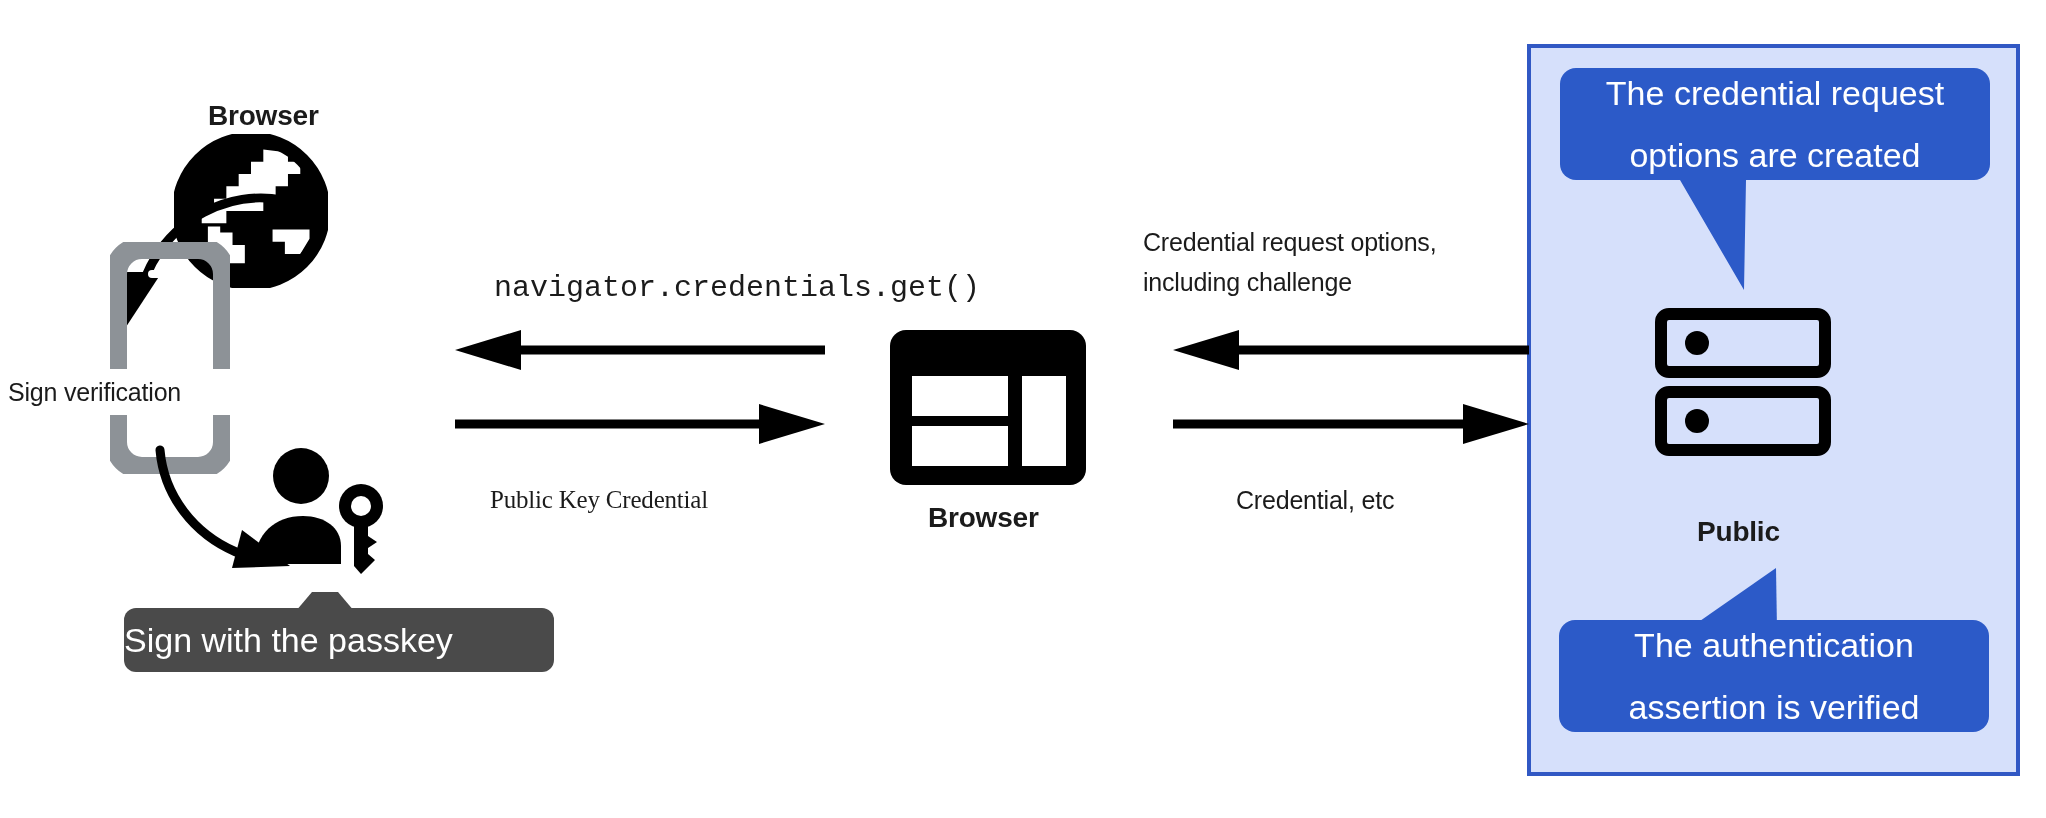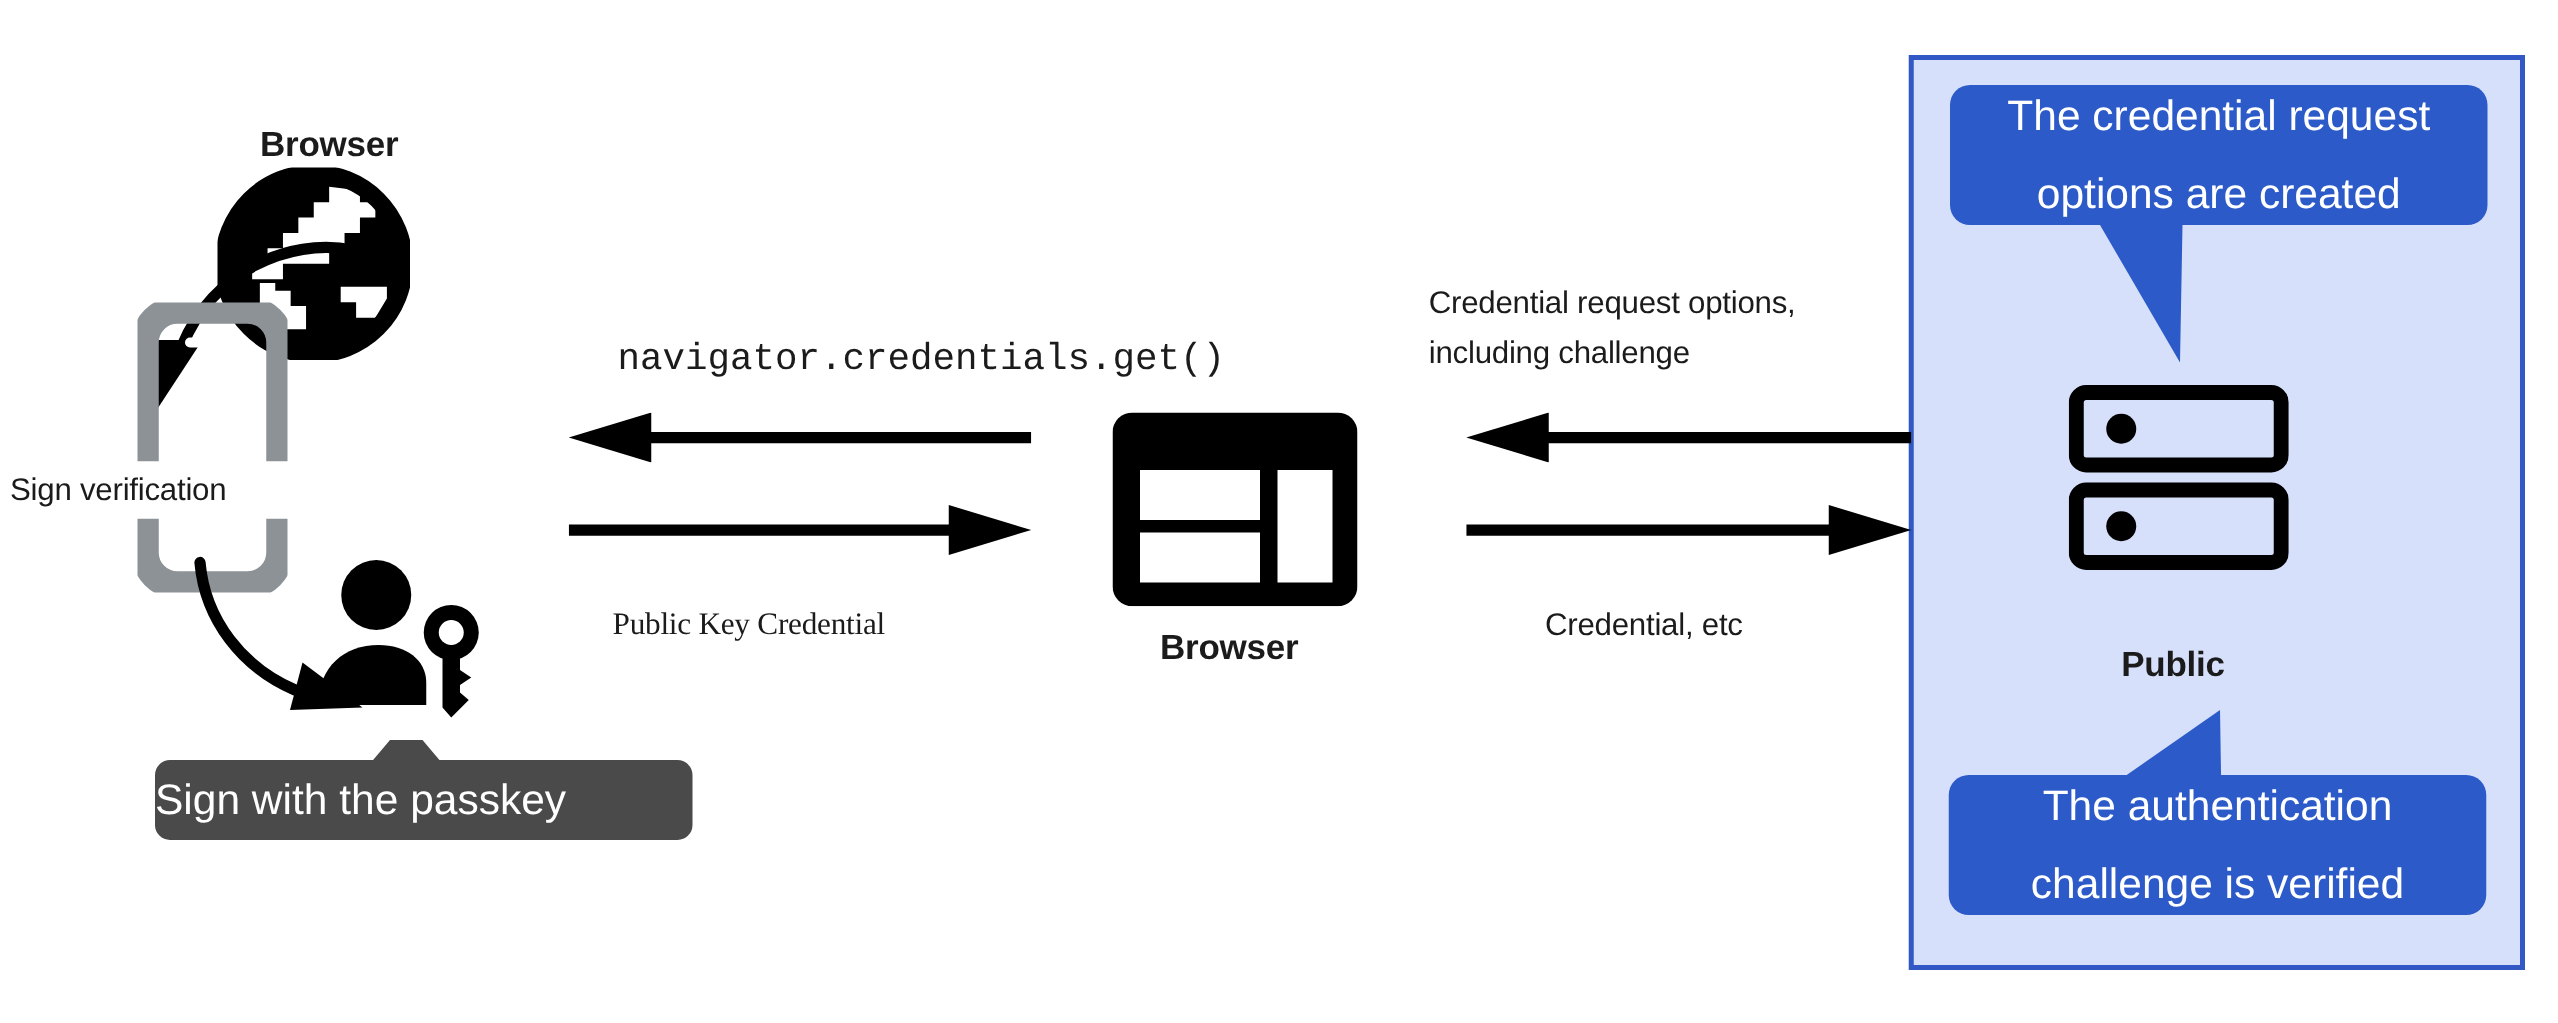--- a/index.html
+++ b/index.html
@@ -217,16 +217,16 @@
   </div>
   <div class="label bold" style="left:1697px; top:512px;">Public</div>
 
   <div class="abs" style="left:1580px; top:568px; width:230px; height:124px;">
     <svg width="230" height="124" viewBox="0 0 230 124">
       <polygon points="18,124 196,0 198,124" fill="#2c5ac8"></polygon>
     </svg>
   </div>
   <div class="callout-box" style="left:1559px; top:620px; width:430px; height:112px;">
     <span class="callout-text">The authentication
-challenge is verified</span>
+assertion is verified</span>
   </div>
 
 </div>
 
 </body></html>

